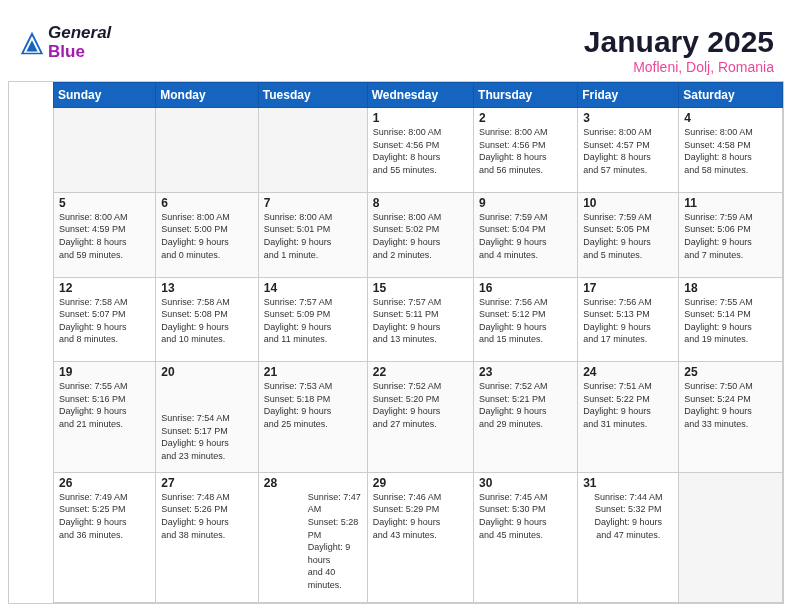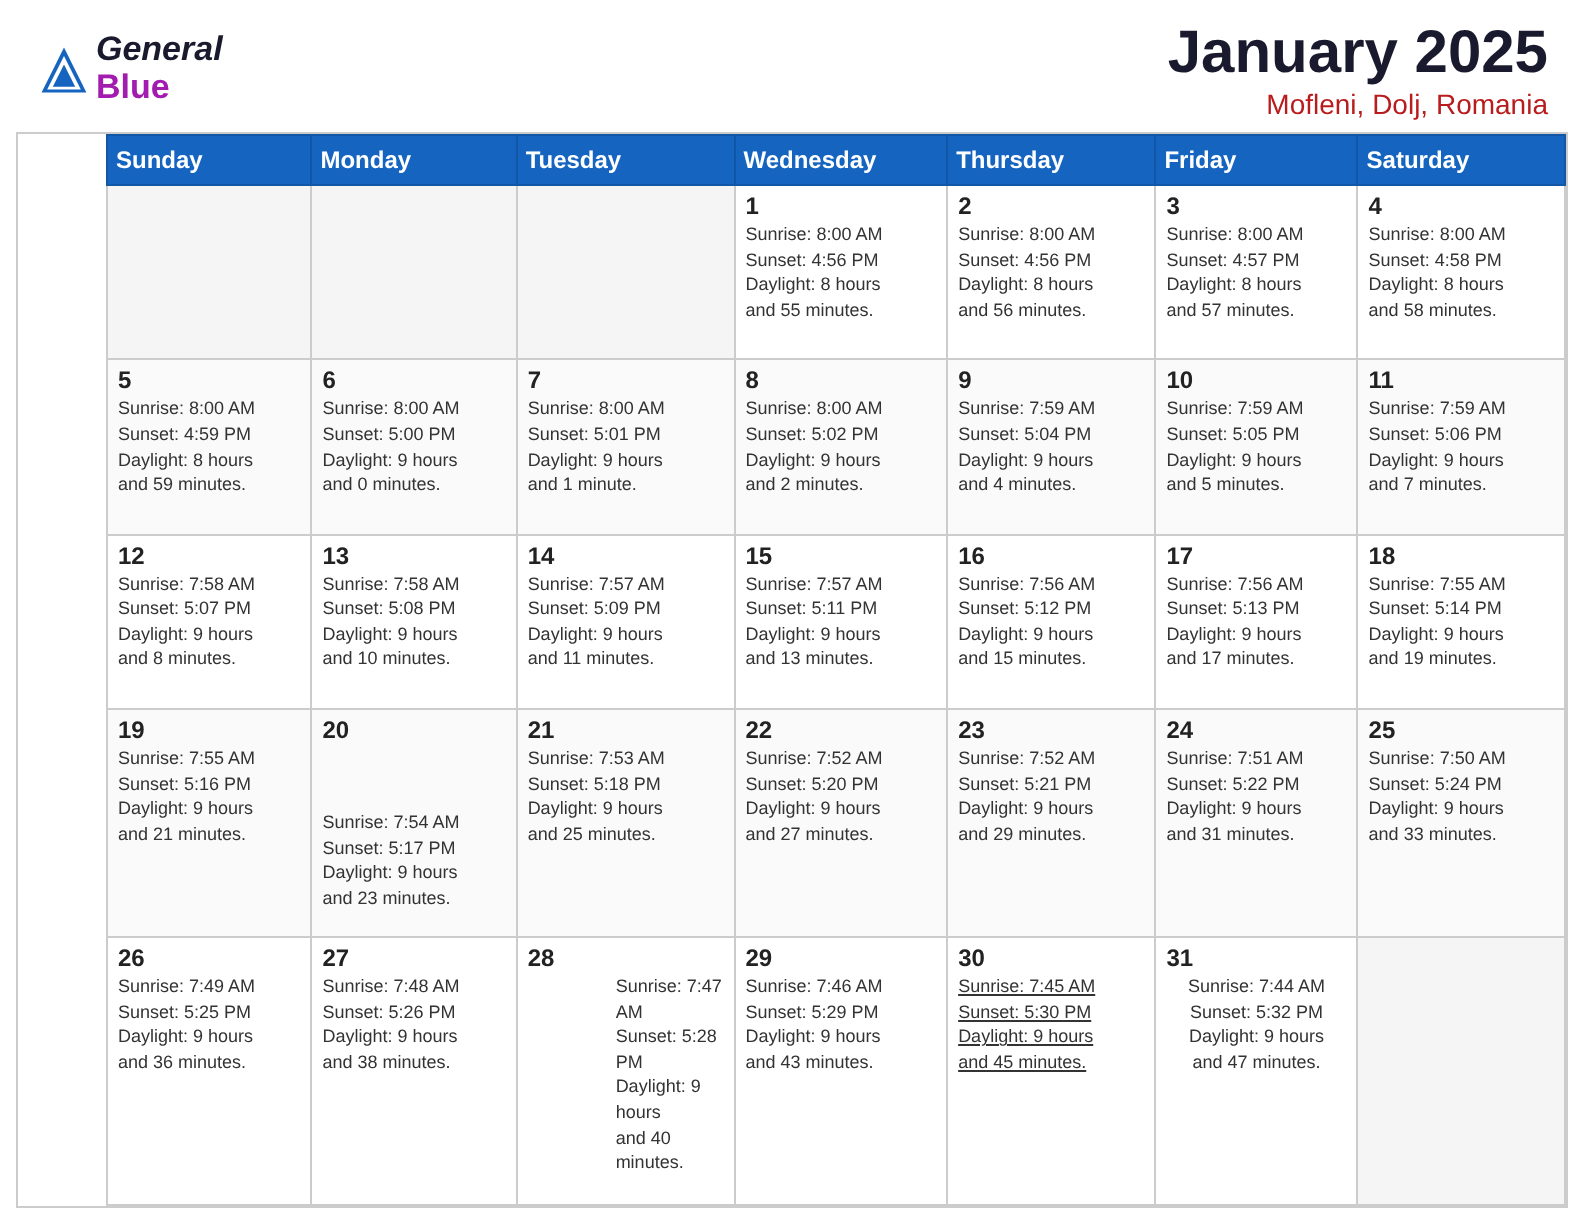--- a/index.html
+++ b/index.html
@@ -43,29 +43,30 @@
       font-weight: bold;
       color: #a21caf;
     }
     .logo-icon {
       width: 28px;
       height: 28px;
       margin-right: 2px;
     }
     .title-block {
       text-align: right;
+      margin-top: 15px;
     }
     .title-month {
       font-size: 30px;
       font-weight: bold;
       color: #1a1a2e;
     }
     .title-location {
       font-size: 14px;
-      color: #b91c1c;
+      color: #ec4899;
     }
     .calendar {
       flex: 1;
       border: 1px solid #ccc;
       margin: 0 8px 8px 8px;
       border-collapse: collapse;
       display: flex;
       flex-direction: column;
       padding-left: 44px;
     }
@@ -361,21 +362,21 @@
             </td>
             <td>
               <span class="day-num">29</span>
               <div class="day-info" style="white-space: pre-line;">Sunrise: 7:46 AM
 Sunset: 5:29 PM
 Daylight: 9 hours
 and 43 minutes.</div>
             </td>
             <td>
               <span class="day-num">30</span>
-              <div class="day-info" style="white-space: pre-line; text-decoration: underline;">Sunrise: 7:45 AM
+              <div class="day-info" style="white-space: pre-line;">Sunrise: 7:45 AM
 Sunset: 5:30 PM
 Daylight: 9 hours
 and 45 minutes.</div>
             </td>
             <td>
               <span class="day-num">31</span>
               <div class="day-info" style="white-space: pre-line; text-align: center;">Sunrise: 7:44 AM
 Sunset: 5:32 PM
 Daylight: 9 hours
 and 47 minutes.</div>

